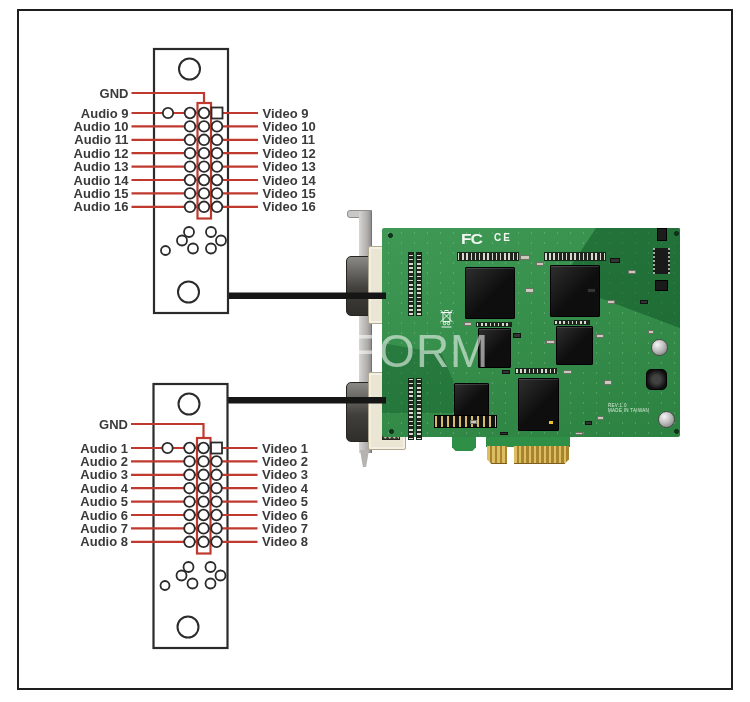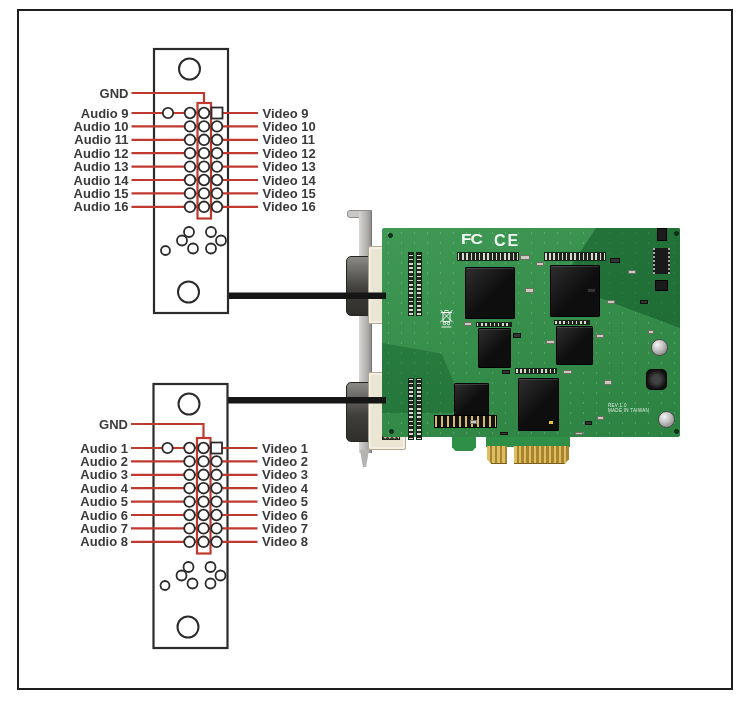--- a/index.html
+++ b/index.html
@@ -46,21 +46,21 @@
   #ic1{left:271px;top:20px;width:17px;height:26px;background:#1a1a1a;
        border-left:2px dotted #a9a9a9;border-right:2px dotted #a9a9a9;box-sizing:border-box;}
   #comp-2pin{left:275px;top:0px;width:10px;height:13px;background:#1c1c1c;border:1px solid #000;box-sizing:border-box;}
   #chip-s{left:273px;top:52px;width:13px;height:11px;background:#1a1a1a;border:1px solid #000;box-sizing:border-box;}
   .smd{position:absolute;background:#c9c9bd;border:1px solid #6f6f65;box-sizing:border-box;}
   .smd.dark{background:#333;border-color:#111;}
   .hole{position:absolute;width:5px;height:5px;border-radius:50%;background:#11361e;border:1px solid #0a2512;box-sizing:border-box;}
   #led{left:167px;top:193px;width:4px;height:3px;background:#e8c437;position:absolute;}
   .silk{position:absolute;color:rgba(255,255,255,.92);font-weight:700;}
   #fcc-logo{left:79px;top:2px;font-size:15px;letter-spacing:-1px;transform:scaleX(1.15);transform-origin:left;}
-  #ce-logo{left:112px;top:4px;font-size:16px;letter-spacing:2px;font-weight:600;}
+  #ce-logo{left:112px;top:4px;font-size:10px;letter-spacing:2px;font-weight:600;}
   #rev-text{left:226px;top:175px;font-size:4.5px;line-height:5px;color:#d9ead9;font-weight:400;letter-spacing:.3px;}
   
   #pcie-tab{left:452px;top:437px;width:24px;height:14px;background:#2f8f46;
             clip-path:polygon(0 0,100% 0,100% 74%,85% 100%,15% 100%,0 74%);}
   #pcie-tongue{left:486px;top:437px;width:84px;height:10px;background:#2f8f46;}
   .gold{position:absolute;top:446px;height:18px;
         background:repeating-linear-gradient(90deg,#dcbd61 0 2.5px,#a8842f 2.5px 5px);
         border-bottom:1px solid #7c5f1d;box-sizing:border-box;}
   #gold-short{left:487px;width:20px;clip-path:polygon(0 0,100% 0,100% 100%,22% 100%,0 74%);}
   #gold-long{left:514px;width:55px;clip-path:polygon(0 0,100% 0,100% 74%,92% 100%,0 100%);}
@@ -167,20 +167,21 @@
       <div class="smd" style="left: 193px; top: 204px; width: 8px; height: 3px;"></div>
       <div class="smd" style="left: 143px; top: 60px; width: 9px; height: 5px;"></div>
       <div class="smd dark" style="left: 205px; top: 60px; width: 9px; height: 5px;"></div>
     </div>
 
   <div class="abs" id="pcie-tab"></div>
   <div class="abs" id="pcie-tongue"></div>
   <div class="gold" id="gold-short"></div>
   <div class="gold" id="gold-long"></div>
 
+  <div class="abs" id="watermark">FORM</div>
 
   <svg id="diagram" class="abs" width="750" height="702">
       <line x1="227" y1="295.7" x2="386" y2="295.7" stroke="#161616" stroke-width="6.5"></line>
       <rect x="154" y="49" width="74" height="264" fill="#fff" stroke="#2b2b2b" stroke-width="2.2"></rect>
       <circle cx="189.5" cy="69" r="10.5" fill="#fff" stroke="#2b2b2b" stroke-width="2"></circle>
       <circle cx="188.5" cy="292" r="10.5" fill="#fff" stroke="#2b2b2b" stroke-width="2"></circle>
       <path d="M 131.5 93 L 204 93 L 204 104" fill="none" stroke="#c0392f" stroke-width="2.2"></path>
       <text x="128.5" y="97.6" text-anchor="end">GND</text>
       <line x1="131.5" y1="113" x2="258" y2="113" stroke="#c0392f" stroke-width="2.2"></line>
       <text x="128.5" y="117.6" text-anchor="end">Audio 9</text>

